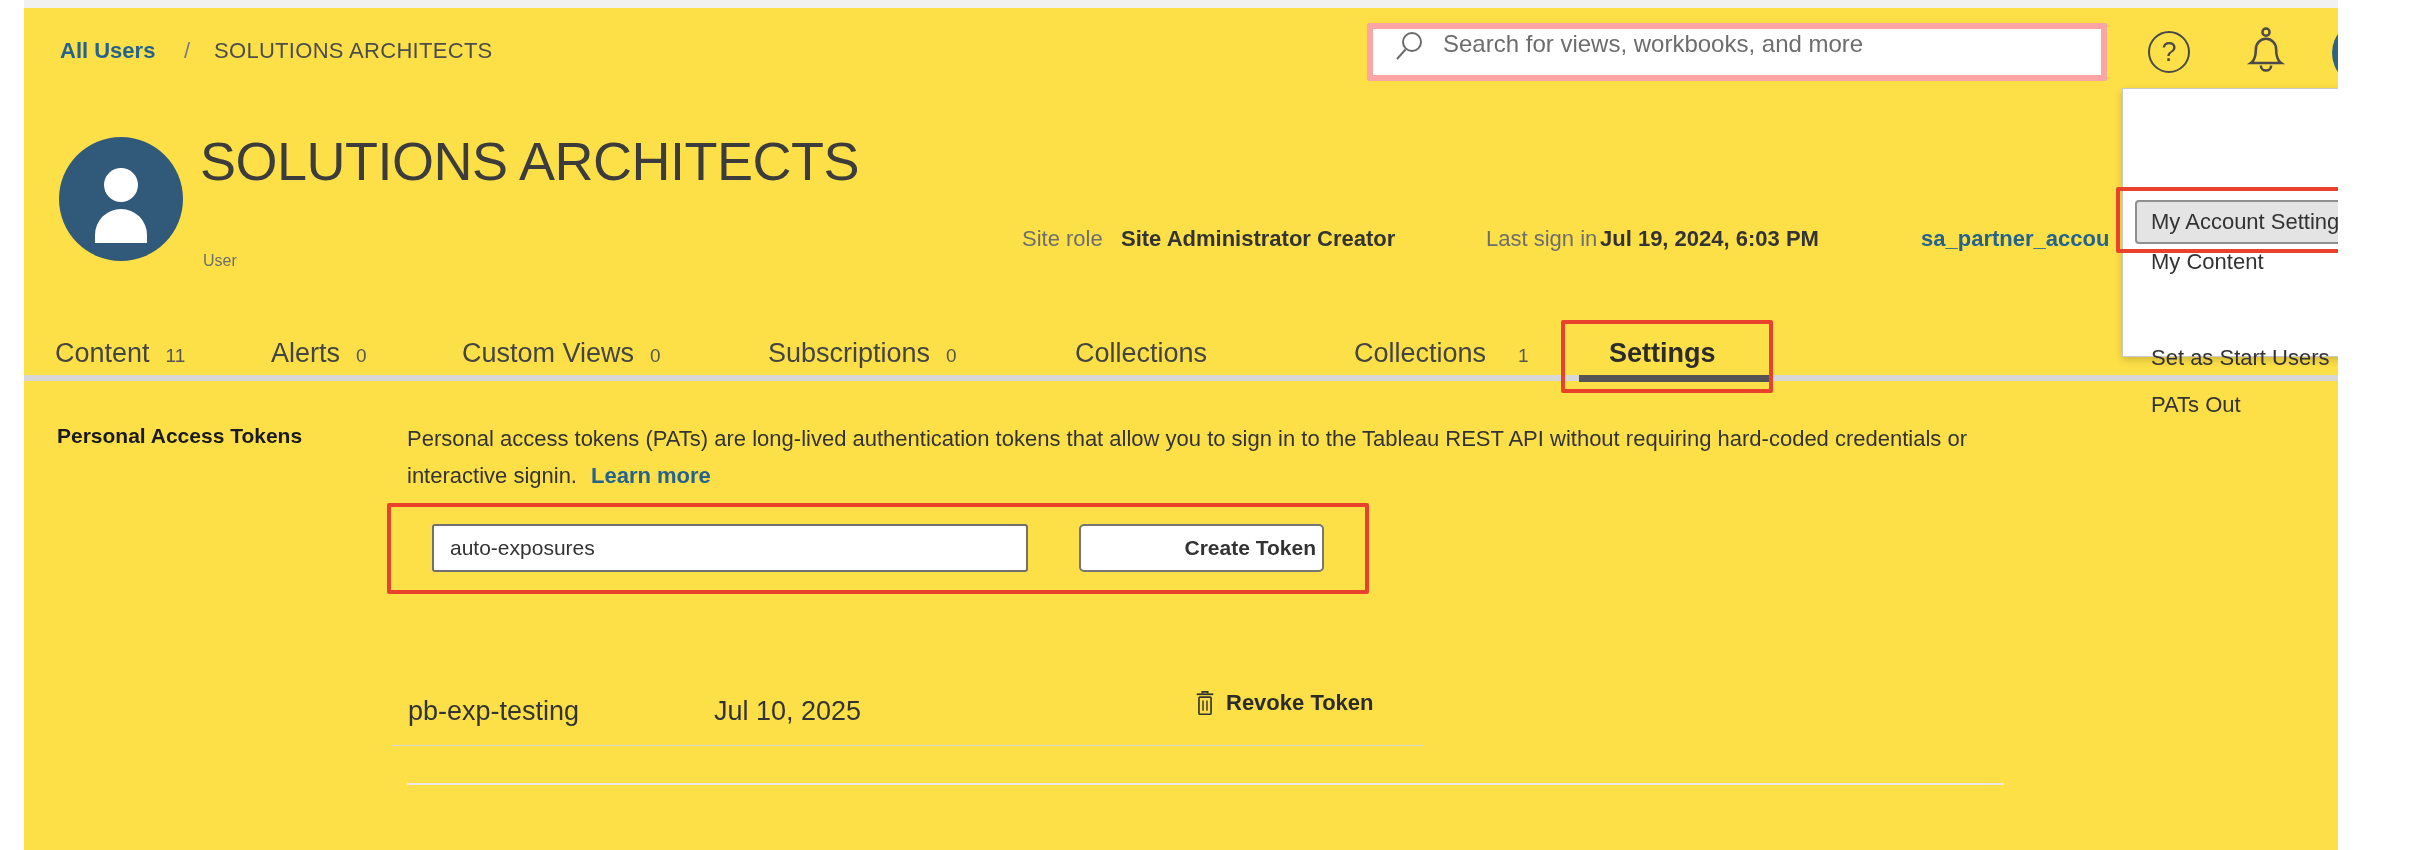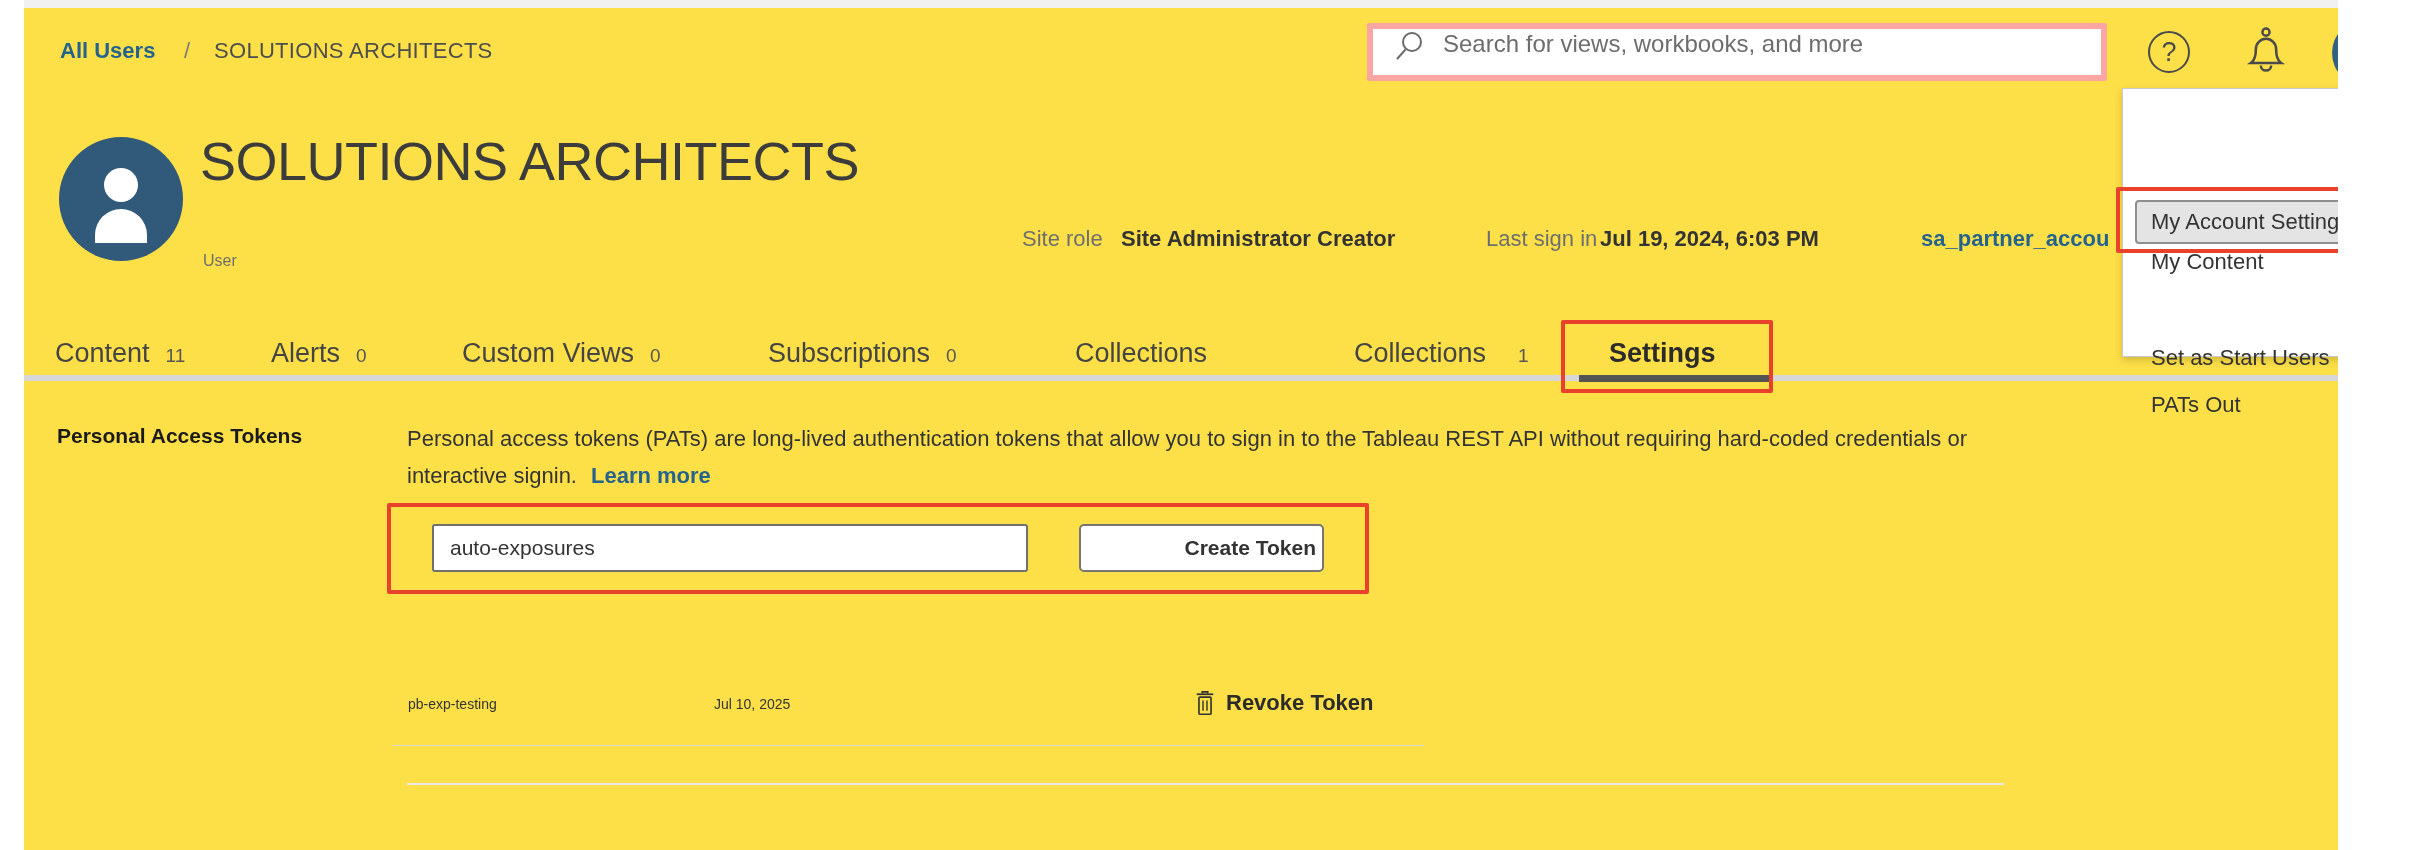--- a/index.html
+++ b/index.html
@@ -63,21 +63,21 @@
                font-family:"Liberation Sans", sans-serif;}
   .create-btn{left:1055px;top:524px;width:245px;height:48px;background:#fff;border:2px solid #767676;
               border-radius:5px;box-sizing:border-box;font-size:21px;font-weight:700;color:#333;
               font-family:Liberation Sans, sans-serif;cursor:pointer;text-align:right;}
 
   
   .tbl-head{left:368px;top:612px;width:1032px;height:59px;background:#f7f7f7;
             border-top:1px solid #e2e2e2;border-bottom:1px solid #d4d4d4;box-sizing:border-box;}
   .th{position:absolute;top:16px;font-size:22px;font-weight:700;color:#2b2b2b;white-space:nowrap;}
   .tbl-row{left:368px;top:672px;width:1032px;height:74px;border-bottom:1px solid #d9d9d9;box-sizing:border-box;}
-  .td{position:absolute;top:24px;font-size:14px;color:#333;white-space:nowrap;}
+  .td{position:absolute;top:24px;font-size:27px;color:#333;white-space:nowrap;}
   .revoke{position:absolute;left:802px;top:18px;display:flex;align-items:flex-start;gap:10px;cursor:pointer;}
   .revoke .lbl{font-size:22px;font-weight:700;color:#2b2b2b;white-space:nowrap;}
   .section-divider{left:383px;top:783px;width:1597px;height:2px;background:#e7e7e7;}
 
   
   .anno{position:absolute;border:4px solid #e8422c;border-radius:2px;box-sizing:border-box;
         pointer-events:none;z-index:90;}
   .anno-menu{left:2092px;top:187px;width:276px;height:66px;}
   .anno-tab{left:1537px;top:320px;width:212px;height:73px;}
   .anno-form{left:363px;top:503px;width:982px;height:91px;}

